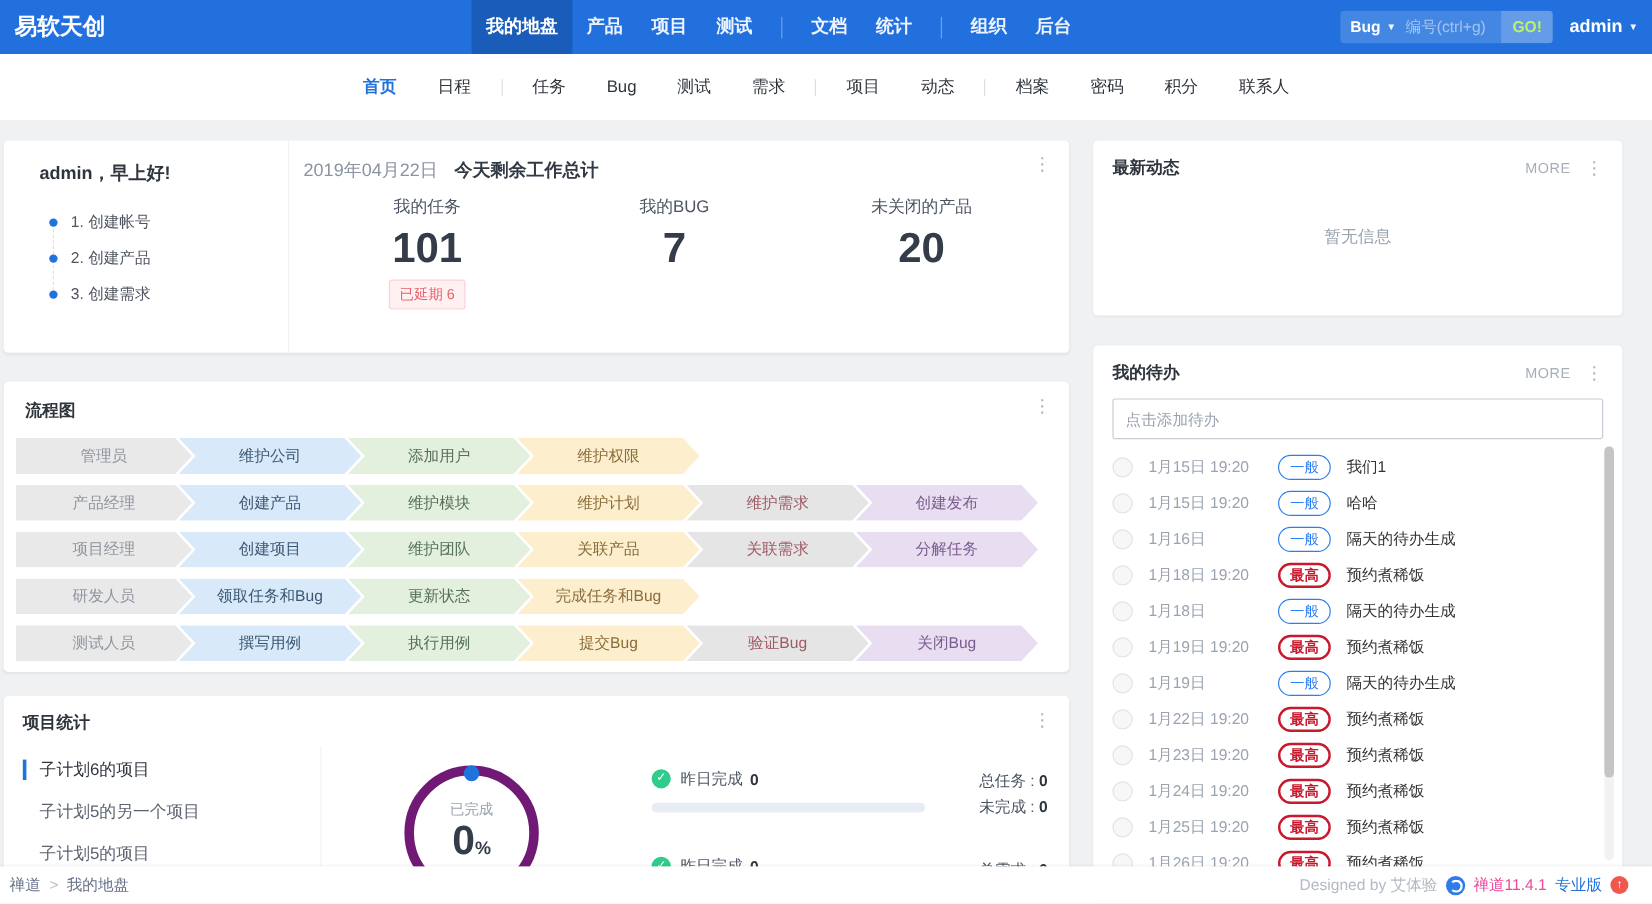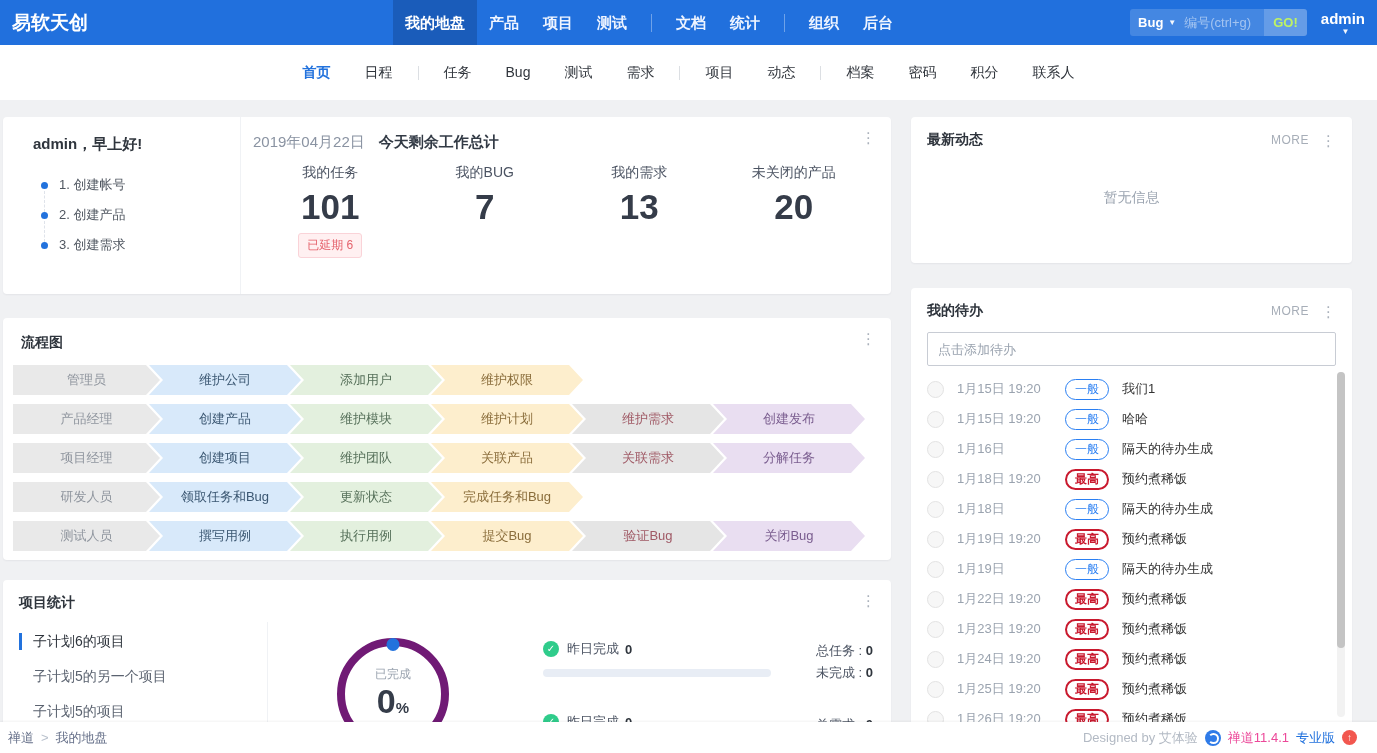--- a/index.html
+++ b/index.html
@@ -16,21 +16,21 @@
   .top-item { display:block; padding:0 12px; line-height:45px; font-size:15px; font-weight:700; color:#eef4ff; cursor:pointer; text-decoration:none; }
   .top-item[data-active="true"] { background:#1a5cba; color:#fff; }
   .top-right { position:absolute; right:12px; top:0; height:45px; display:flex; align-items:center; gap:14px; }
   .searchbox { display:flex; align-items:center; height:27px; background:rgba(255,255,255,.16); border-radius:3px; font-size:13px; overflow:hidden; }
   .search-module { display:flex; align-items:center; padding:0 8px; height:100%; cursor:pointer; }
   .search-module b { font-weight:700; }
   .caret { font-size:8px; margin-left:5px; font-style:normal; opacity:.95; }
   .search-input { width:80px; height:100%; border:0; outline:0; background:transparent; color:#fff; font-size:13px; font-family:inherit; }
   .search-input::placeholder { color:rgba(255,255,255,.5); }
   .search-go { height:100%; padding:0 9px; border:0; background:rgba(255,255,255,.18); color:#bef264; font-size:13px; font-weight:700; cursor:pointer; font-family:inherit; }
-  .user-menu { display:flex; align-items:center; font-size:15px; font-weight:700; cursor:pointer;flex-direction:column; }
+  .user-menu { display:flex; align-items:center; font-size:15px; font-weight:700; cursor:pointer; }
 
   
   .subnav { position:absolute; top:45px; left:0; right:0; height:55px; background:#fff; display:flex; align-items:center; justify-content:center; z-index:20; }
   .sub-group { display:flex; align-items:center; }
   .sub-group + .sub-group::before { content:''; width:1px; height:14px; background:#dcdfe3; margin:0 8px; }
   .sub-item { padding:0 17px; font-size:14px; color:#30353c; line-height:55px; cursor:pointer; text-decoration:none; }
   .sub-item[data-active="true"] { color:#2272dd; font-weight:700; }
 
   
   .col-left  { position:absolute; left:3px;   top:117px; width:888px; }
@@ -246,25 +246,20 @@
               <div class="stat-value">101</div>
               <span class="delay-badge">已延期 6</span>
             </div>
 
             <div class="stat">
               <div class="stat-label">我的BUG</div>
               <div class="stat-value">7</div>
               <span class="delay-badge" style="visibility: hidden;"></span>
             </div>
 
-            <div class="stat">
-              <div class="stat-label">我的需求</div>
-              <div class="stat-value">13</div>
-              <span class="delay-badge" style="visibility: hidden;"></span>
-            </div>
 
 
             <div class="stat">
               <div class="stat-label">未关闭的产品</div>
               <div class="stat-value">20</div>
               <span class="delay-badge" style="visibility: hidden;"></span>
             </div>
           </div>
       </div>
       <span class="kebab">⋮</span>

